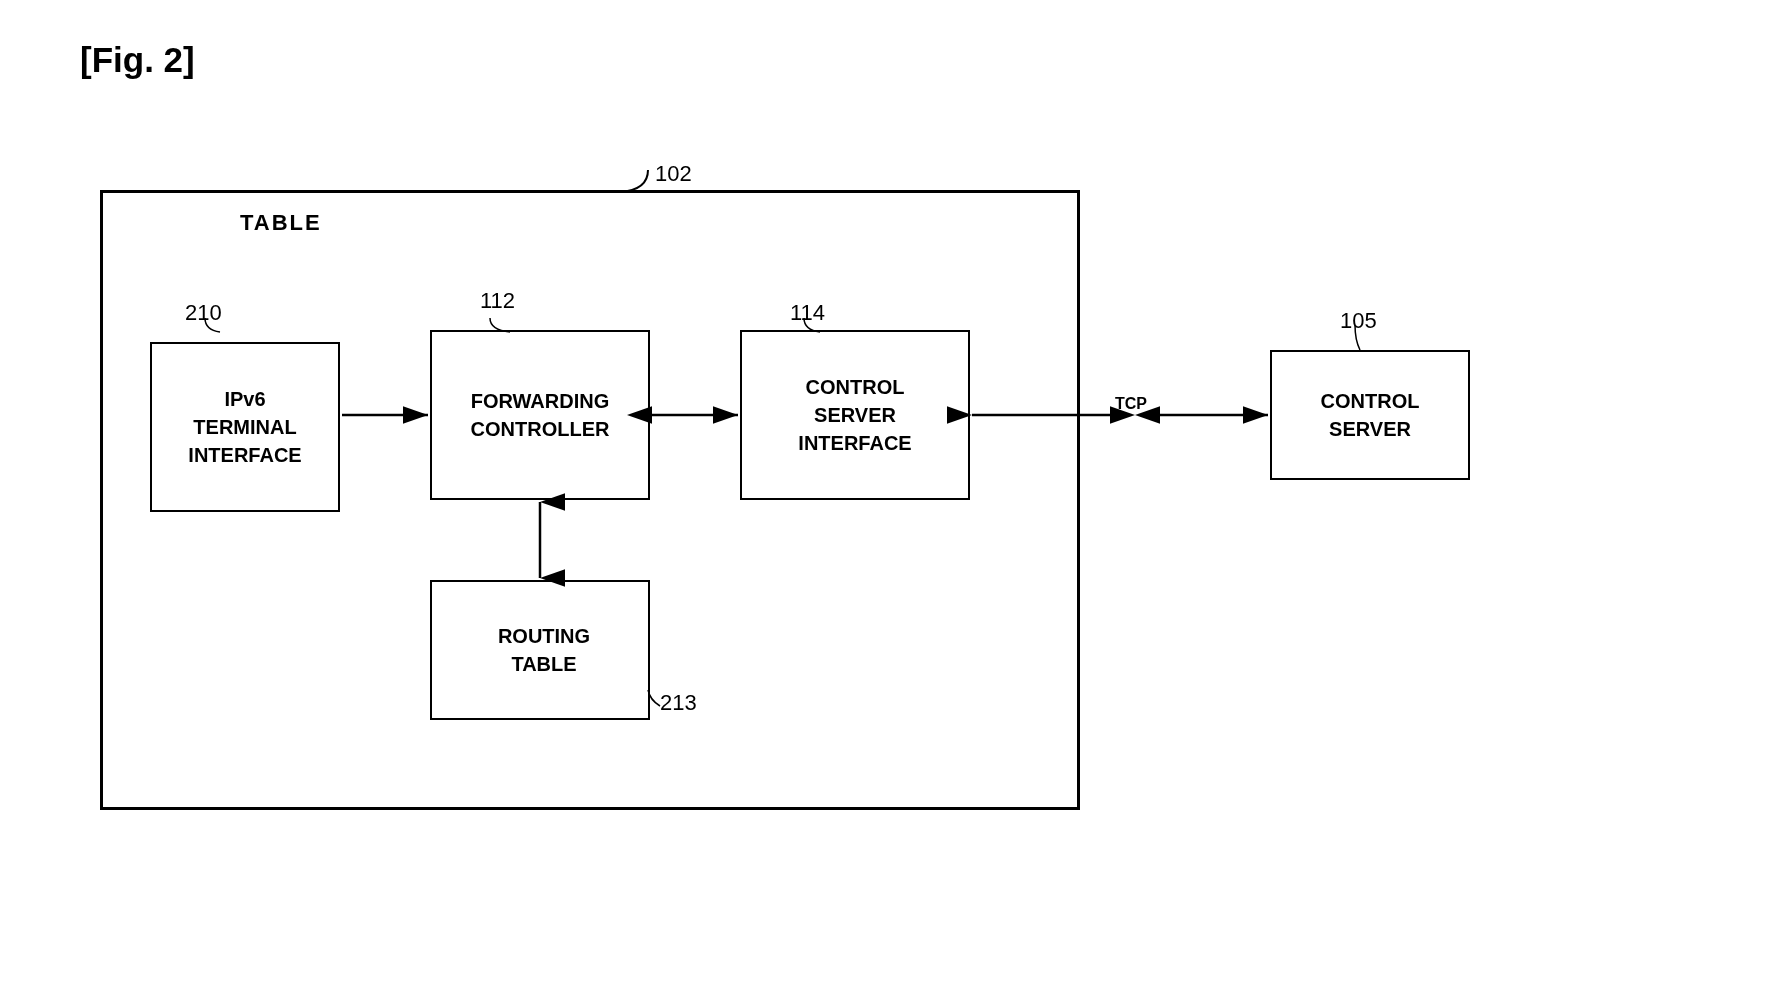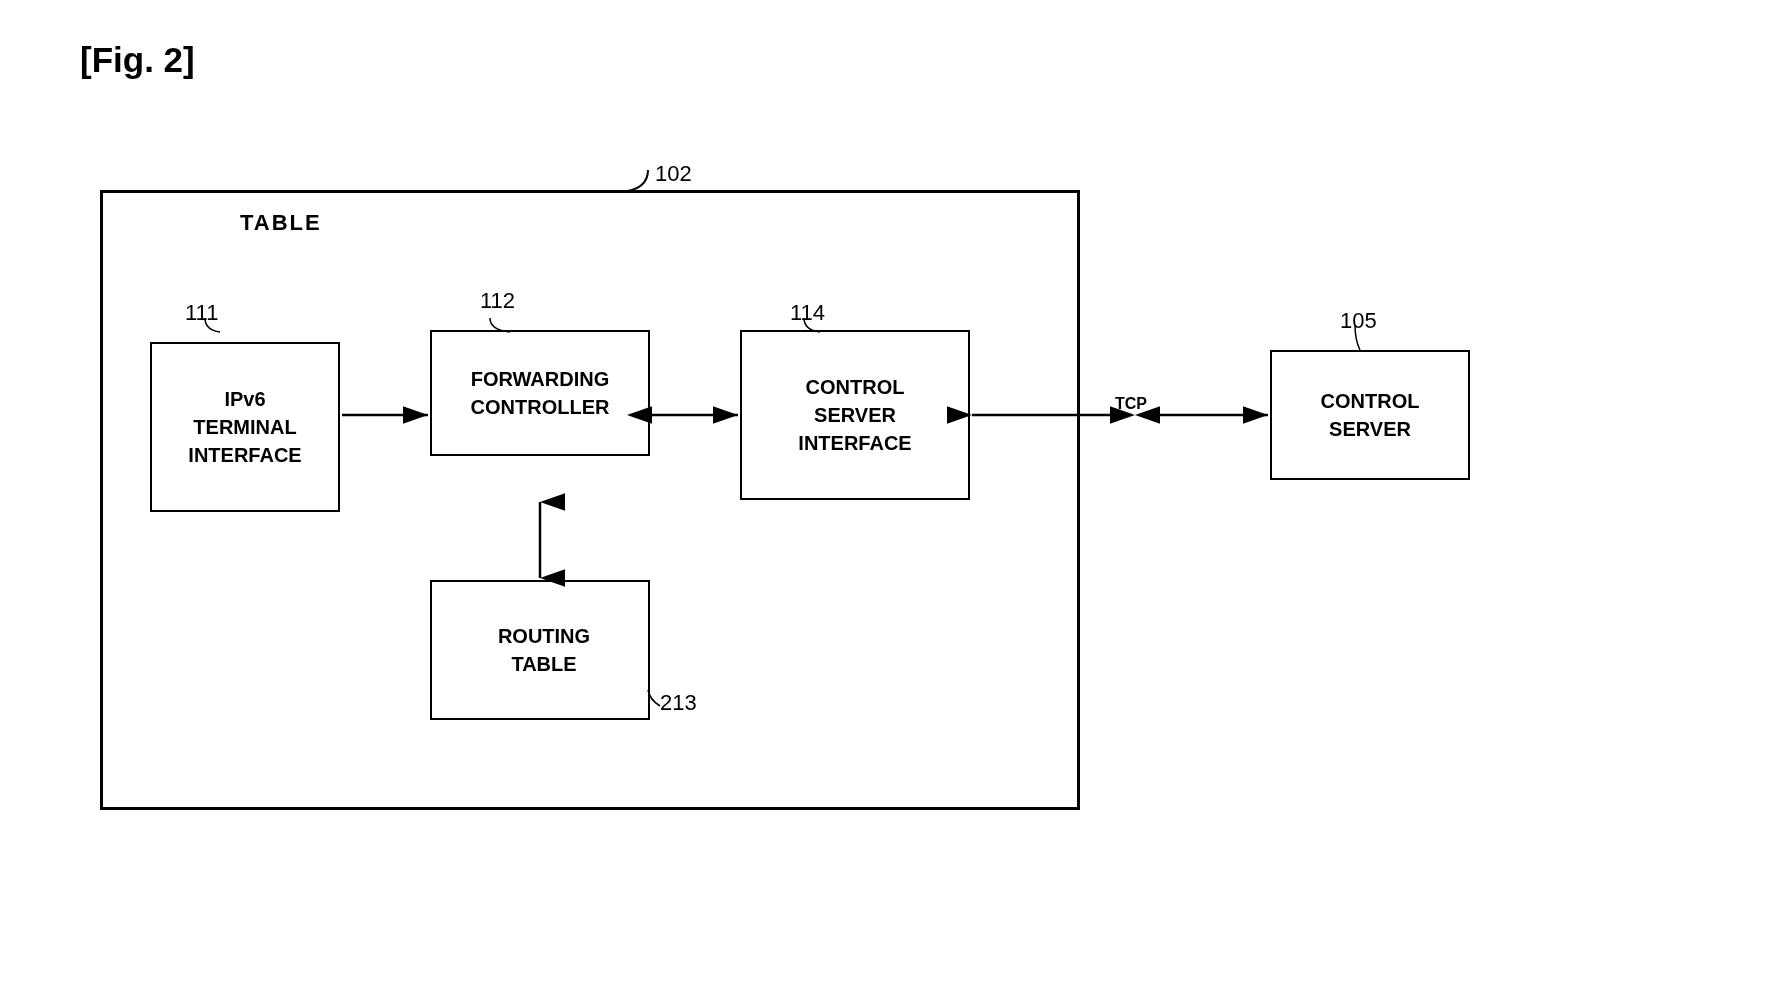--- a/index.html
+++ b/index.html
@@ -69,21 +69,21 @@
       left: 150px;
       width: 190px;
       height: 170px;
     }
 
     
     .forwarding-box {
       top: 330px;
       left: 430px;
       width: 220px;
-      height: 126px;
+      height: 170px;
     }
 
     
     .csi-box {
       top: 330px;
       left: 740px;
       width: 230px;
       height: 170px;
     }
 
@@ -170,21 +170,21 @@
   </div>
 
   <div class="control-server-box">
     <span>CONTROL<br>SERVER</span>
   </div>
 
   <div class="tcp-label">TCP</div>
 
   <div class="ref-num" style="top: 148px; left: 655px; margin-top: 13px;">102</div>
 
-  <div class="ref-num" style="top: 300px; left: 185px;">111</div>
+  <div class="ref-num" style="top: 300px; left: 185px;">210</div>
 
   <div class="ref-num" style="top: 288px; left: 480px;">112</div>
 
   <div class="ref-num" style="top: 300px; left: 790px;">114</div>
 
   <div class="ref-num" style="top: 690px; left: 660px;">213</div>
 
   <div class="ref-num" style="top: 308px; left: 1340px;">105</div>
 
   <svg class="arrows-svg">

